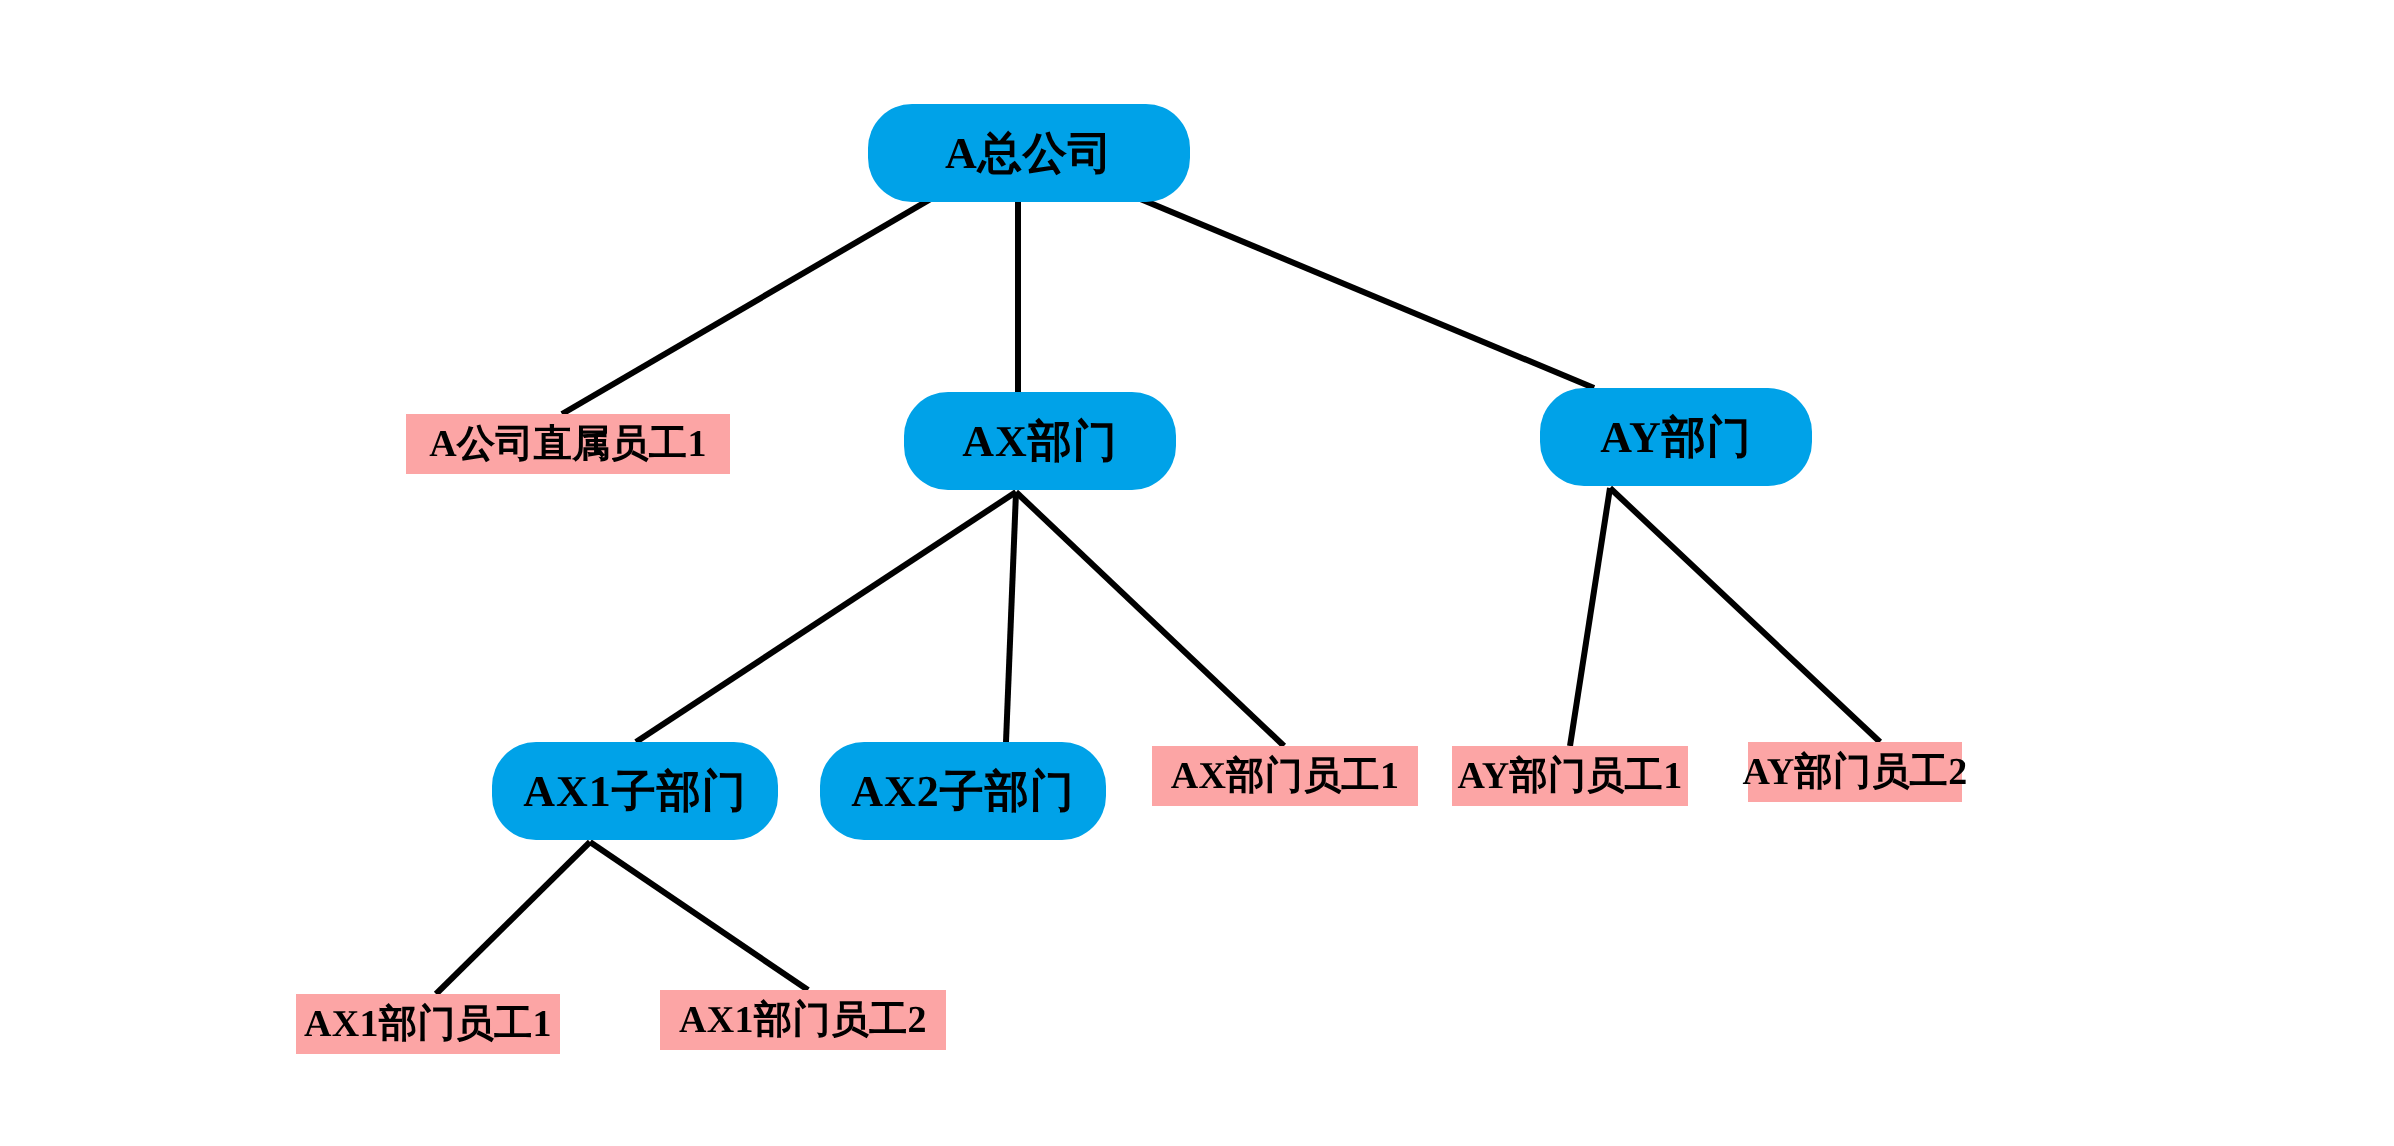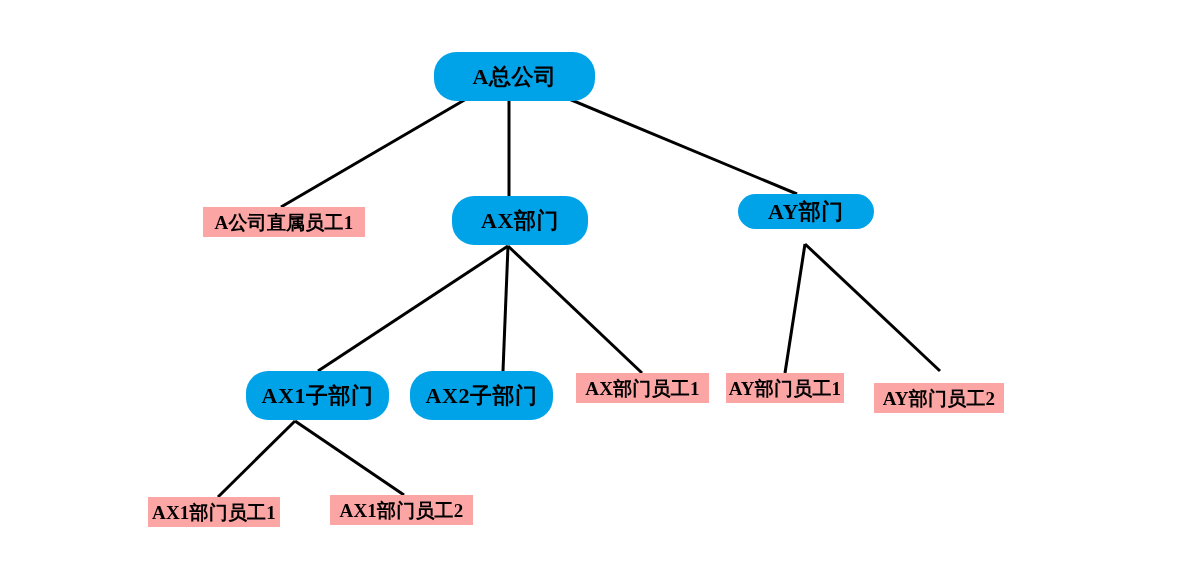--- a/index.html
+++ b/index.html
@@ -72,36 +72,36 @@
   <div id="nodes-layer">
       <div class="node node-dept node-root" style="left: 434px; top: 24px; width: 161px; height: 49px;">
         <span>A总公司</span>
       </div>
       <div class="node node-leaf" style="left: 203px; top: 207px; width: 162px; height: 30px;">
         <span>A公司直属员工1</span>
       </div>
       <div class="node node-dept" style="left: 452px; top: 196px; width: 136px; height: 49px;">
         <span>AX部门</span>
       </div>
-      <div class="node node-dept" style="left: 738px; top: 194px; width: 136px; height: 35px;">
+      <div class="node node-dept" style="left: 770px; top: 194px; width: 136px; height: 49px;">
         <span>AY部门</span>
       </div>
       <div class="node node-dept" style="left: 246px; top: 371px; width: 143px; height: 49px;">
         <span>AX1子部门</span>
       </div>
       <div class="node node-dept" style="left: 410px; top: 371px; width: 143px; height: 49px;">
         <span>AX2子部门</span>
       </div>
       <div class="node node-leaf" style="left: 576px; top: 373px; width: 133px; height: 30px;">
         <span>AX部门员工1</span>
       </div>
       <div class="node node-leaf" style="left: 726px; top: 373px; width: 118px; height: 30px;">
         <span>AY部门员工1</span>
       </div>
-      <div class="node node-leaf" style="left: 874px; top: 383px; width: 130px; height: 30px;">
+      <div class="node node-leaf" style="left: 874px; top: 371px; width: 107px; height: 30px;">
         <span>AY部门员工2</span>
       </div>
       <div class="node node-leaf" style="left: 148px; top: 497px; width: 132px; height: 30px;">
         <span>AX1部门员工1</span>
       </div>
       <div class="node node-leaf" style="left: 330px; top: 495px; width: 143px; height: 30px;">
         <span>AX1部门员工2</span>
       </div>
     </div>
 </div>

